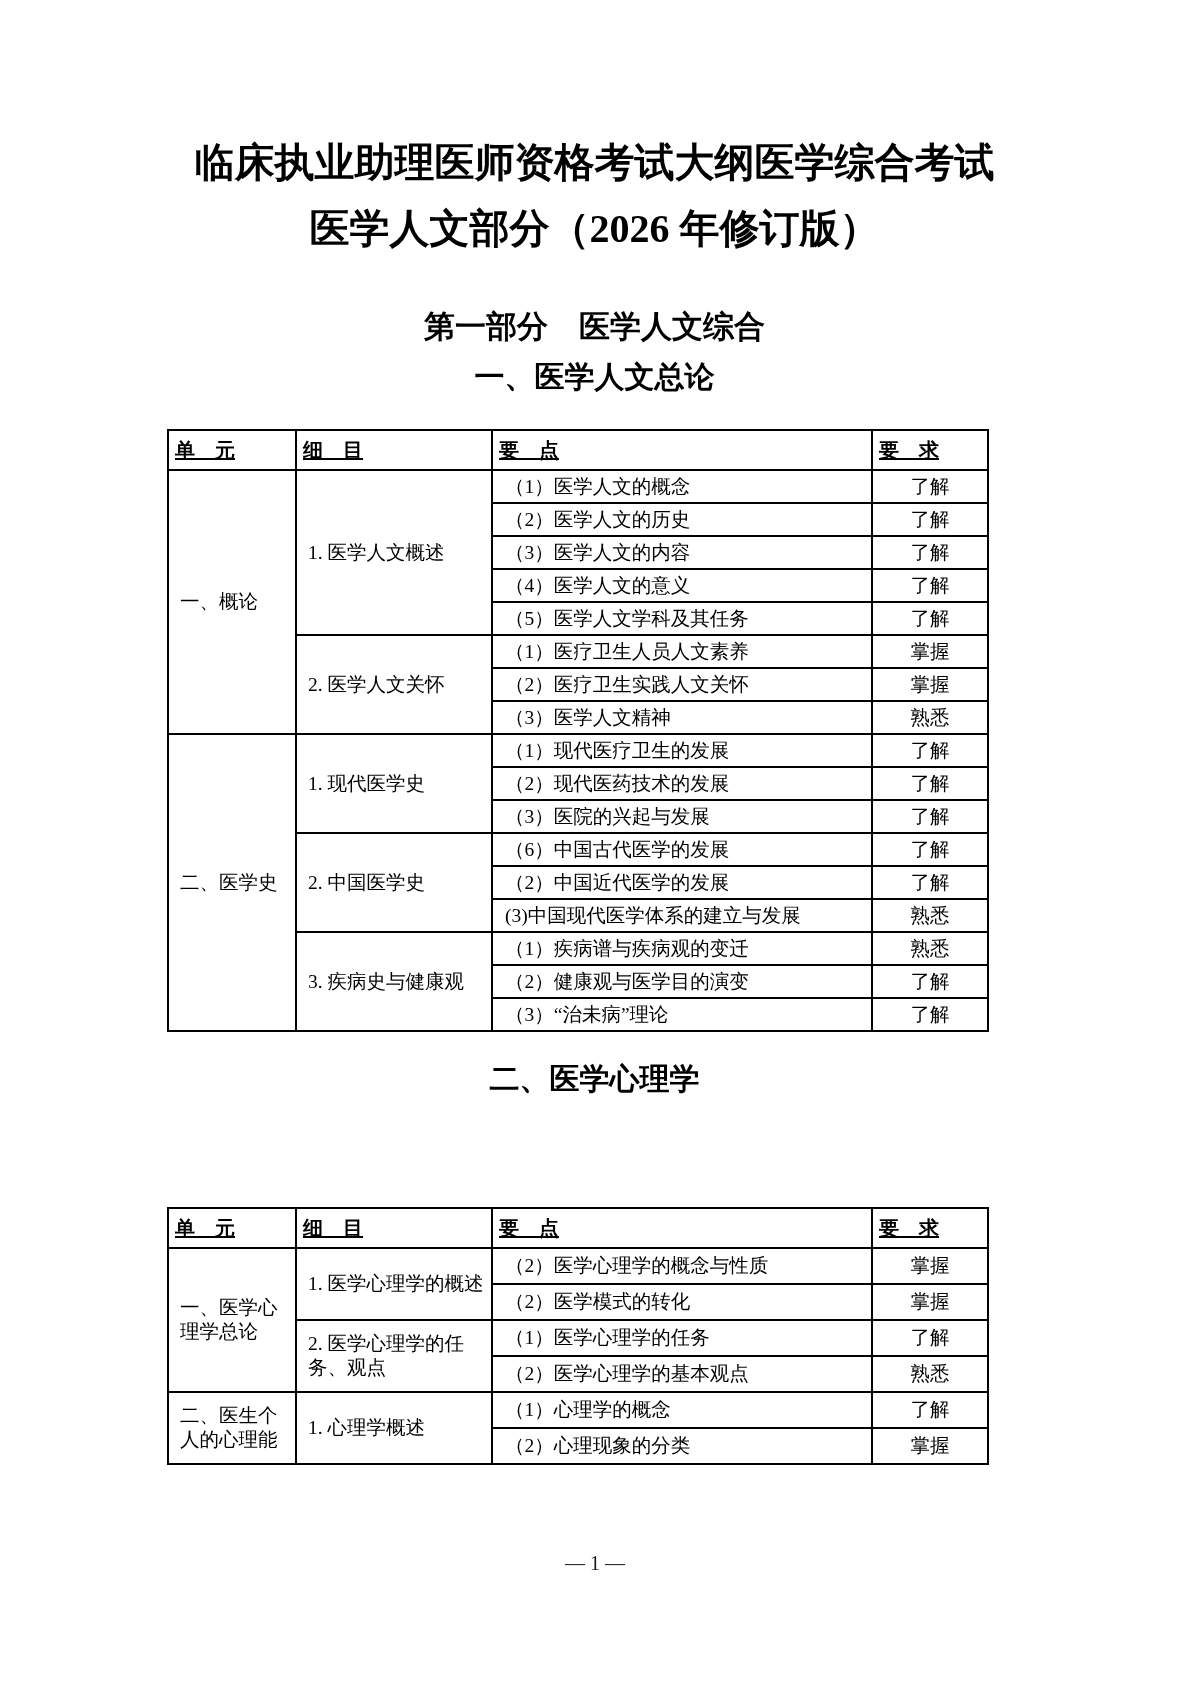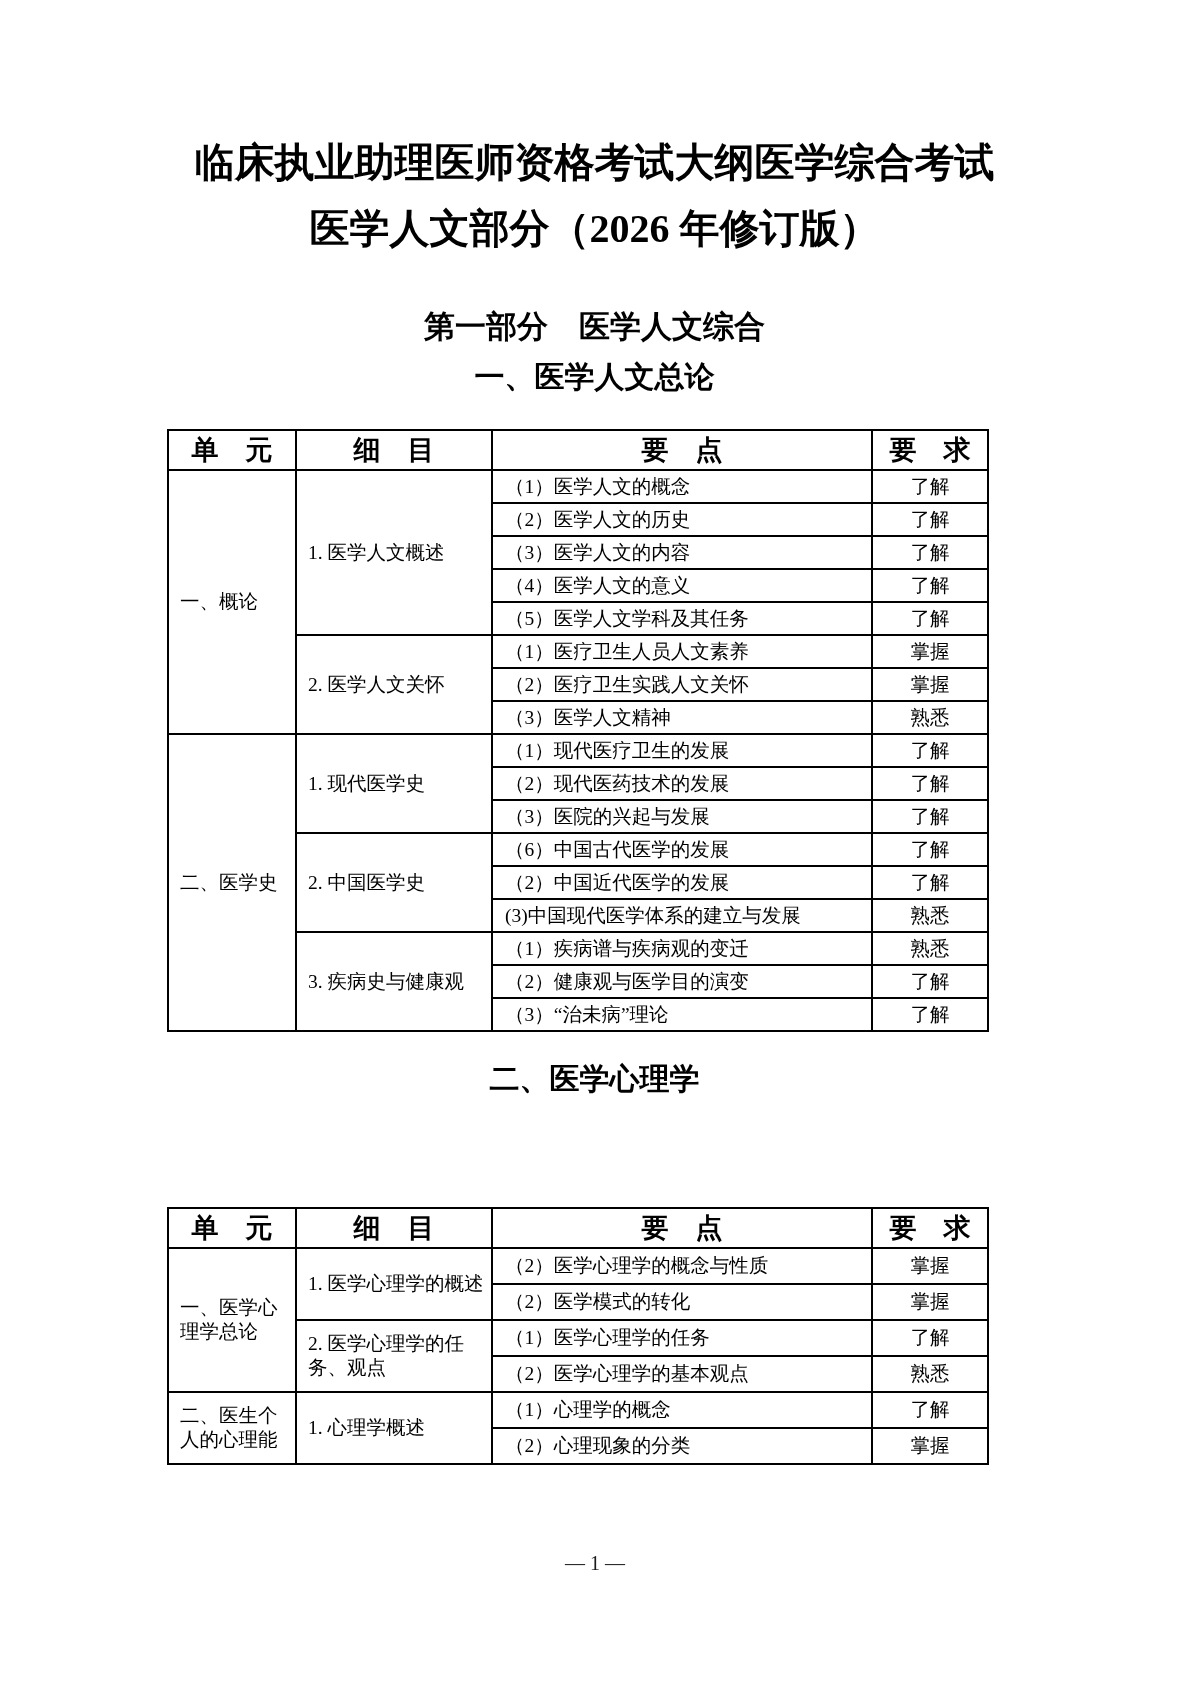--- a/index.html
+++ b/index.html
@@ -10,21 +10,21 @@
   }
   .page{box-sizing:border-box;width:1190px;height:1288px;padding:130px 144px 0 143px;position:relative;}
   .doc-title{margin:0;text-align:center;font-size:40px;font-weight:bold;line-height:66px;}
   .part-heading{margin:48px 0 0 0;text-align:center;font-size:31px;font-weight:bold;line-height:34px;}
   .intro{margin:44px 0 0 0;font-size:21.5px;line-height:38px;text-align:justify;text-indent:2em;}
   .section-heading{margin:4px;text-align:center;font-size:30px;font-weight:bold;line-height:33px;}
   .sh1{margin-top:16px;}
   .sh2{margin-top:30px;}
   .data-table{border-collapse:collapse;table-layout:fixed;margin-left:24px;font-size:19.5px;}
   .data-table td,.data-table th{border:2px solid #000;padding:0 6px;overflow:hidden;}
-  .data-table th{font-weight:bold;text-align:center;height:38px;font-size:27px;}
+  .data-table th{font-weight:bold;text-align:left;height:38px;font-size:20px;text-decoration:underline;}
   .data-table td{line-height:24px;}
   .t1{margin-top:36px;}
   .t2{margin-top:112px;}
   .t1 td{height:31px;}
   .t2 td{height:34px;}
   col.c-unit{width:128px;}
   col.c-sub{width:196px;}
   col.c-point{width:380px;}
   col.c-req{width:116px;}
   td.cell-unit,td.cell-sub{text-align:left;vertical-align:middle;padding-left:11px;padding-right:4px;}

